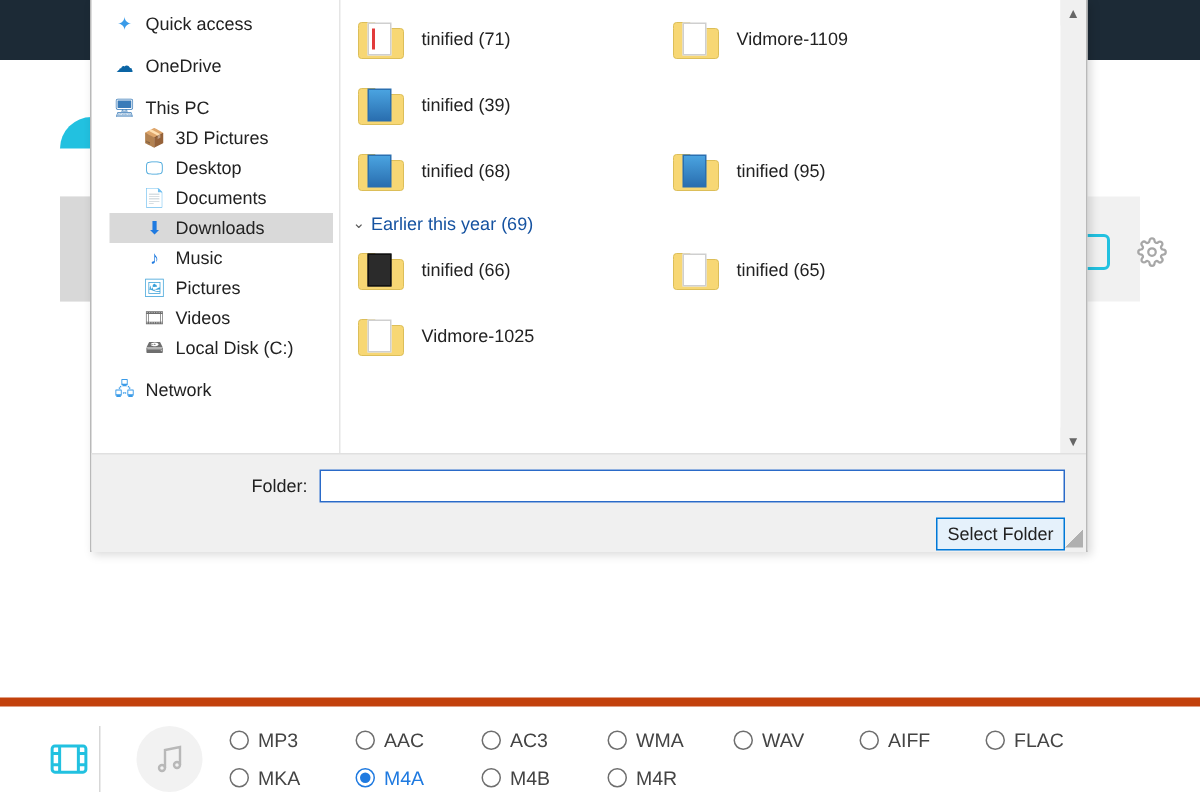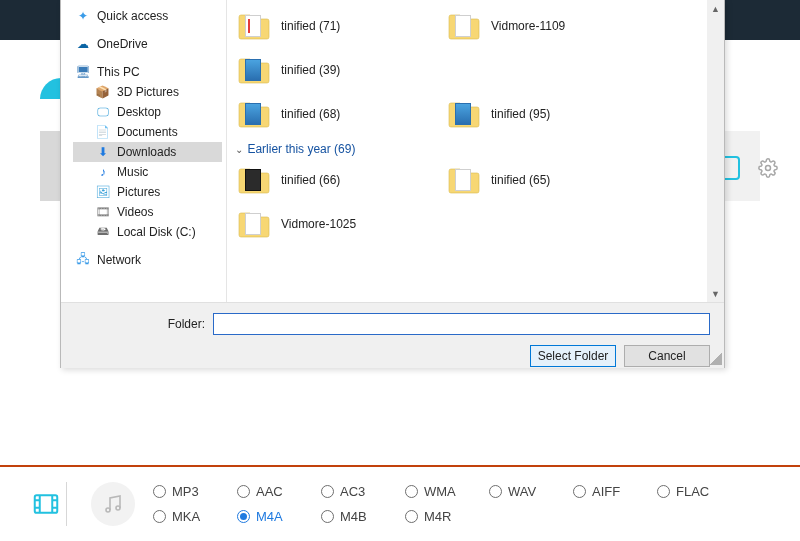--- a/index.html
+++ b/index.html
@@ -71,21 +71,21 @@
     background: #e1e1e1; border: 1px solid #adadad; cursor: default;
     display: inline-flex; align-items: center; justify-content: center;
   }
   .btn.primary { border-color: #0078d7; background: #e5f1fb; }
   .resize { position:absolute; right:2px; bottom:2px; width:12px;height:12px;
     background: linear-gradient(135deg, transparent 50%, #b0b0b0 50%);}
 
   
   .fmt-bar {
     position: absolute; left: 0; right: 0; bottom: 0; height: 76px;
-    border-top: 2px solid #c2410c; background: #fff; display: flex; align-items: center;
+    border-top: 6px solid #c2410c; background: #fff; display: flex; align-items: center;
     padding: 0 28px;
   }
   .fmt-icon { width: 36px; height: 36px; display:flex;align-items:center;justify-content:center; }
   .fmt-video svg{ stroke:#22c1e0; }
   .fmt-music { width:44px;height:44px;border-radius:50%;background:#f2f2f2;display:flex;align-items:center;justify-content:center;margin:0 18px 0 22px;}
   .vline { width:1px; height:44px; background:#d7d7d7; margin: 0 2px; }
   .fmt-grid { display:grid; grid-template-columns: repeat(7, 84px); row-gap: 10px; font-size: 13px; color:#444; }
   .fmt-opt { display:flex; align-items:center; gap:6px; cursor: default; }
   .radio { width:13px;height:13px;border:1.5px solid #6e6e6e;border-radius:50%;position:relative;display:inline-block;}
   .radio.checked{ border-color:#1f7ae0;}
@@ -262,21 +262,20 @@
     </div>
   </div>
 
   <div class="dialog-foot">
     <div class="folder-row">
       <label>Folder:</label>
       <input type="text" value="" style="">
     </div>
     <div class="btn-row">
       <div class="btn primary">Select Folder</div>
-      <div class="btn">Cancel</div>
     </div>
     <div class="resize"></div>
   </div>
 </div>
 
 <div class="fmt-bar">
   <div class="fmt-icon fmt-video">
     <svg width="30" height="30" viewBox="0 0 24 24" fill="none" stroke-width="1.6">
       <rect x="3" y="5" width="18" height="14" rx="1.5"></rect>
       <line x1="7" y1="5" x2="7" y2="19"></line>

